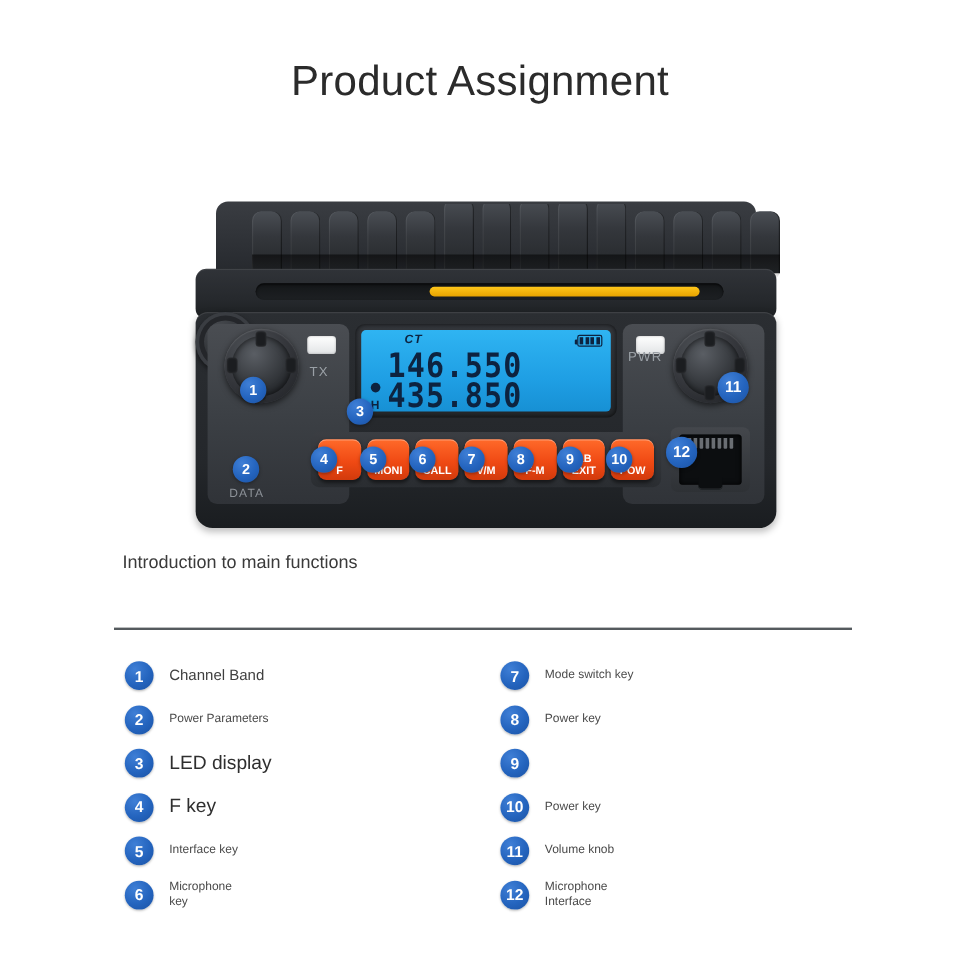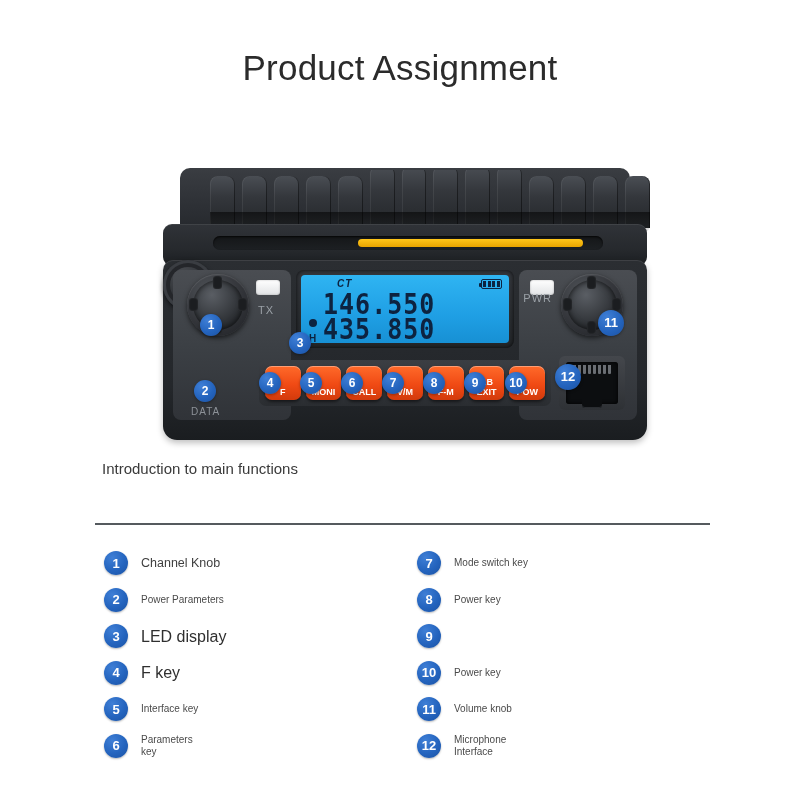--- a/index.html
+++ b/index.html
@@ -381,41 +381,41 @@
   <div class="badge sm" style="left:350px;top:204px;">10</div>
 </div>
 
 <div class="intro">Introduction to main functions</div>
 <div class="divider"></div>
 
 <div class="legend">
   <div class="legend-col left">
     <div class="legend-row">
       <div class="legend-badge">1</div>
-      <div class="legend-label">Channel Knob</div>
+      <div class="legend-label">Channel Band</div>
     </div>
     <div class="legend-row tiny">
       <div class="legend-badge">2</div>
       <div class="legend-label">Power Parameters</div>
     </div>
     <div class="legend-row big">
       <div class="legend-badge">3</div>
       <div class="legend-label">LED display</div>
     </div>
     <div class="legend-row big">
       <div class="legend-badge">4</div>
       <div class="legend-label">F key</div>
     </div>
     <div class="legend-row tiny">
       <div class="legend-badge">5</div>
       <div class="legend-label">Interface key</div>
     </div>
     <div class="legend-row tiny">
       <div class="legend-badge">6</div>
-      <div class="legend-label" style="max-width:70px;">Parameters key</div>
+      <div class="legend-label" style="max-width:70px;">Microphone key</div>
     </div>
   </div>
 
   <div class="legend-col right">
     <div class="legend-row tiny">
       <div class="legend-badge">7</div>
       <div class="legend-label">Mode switch key</div>
     </div>
     <div class="legend-row tiny">
       <div class="legend-badge">8</div>

